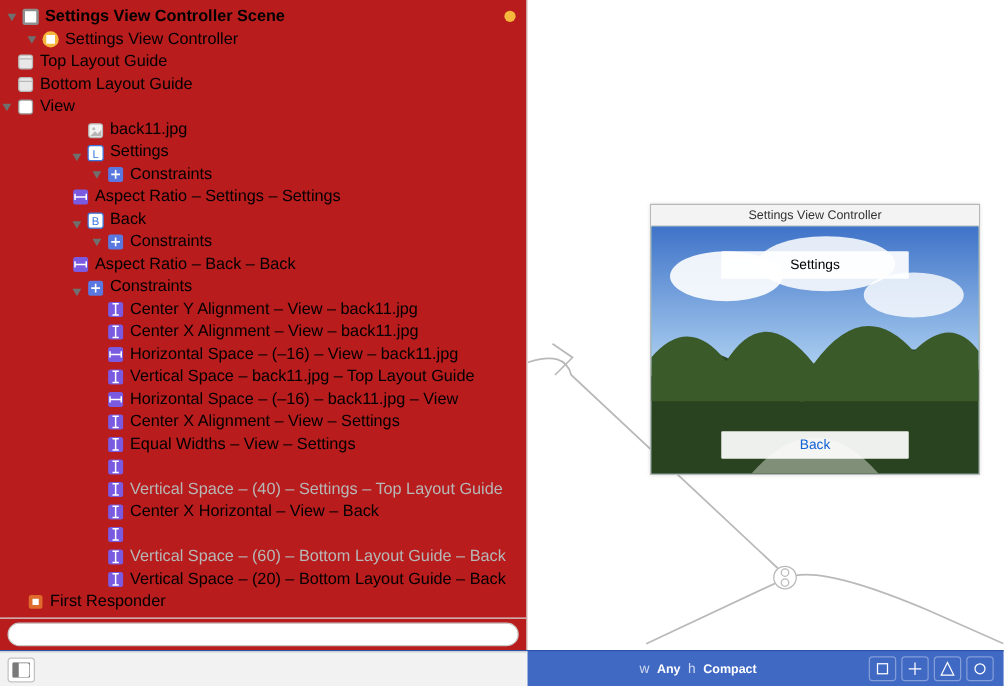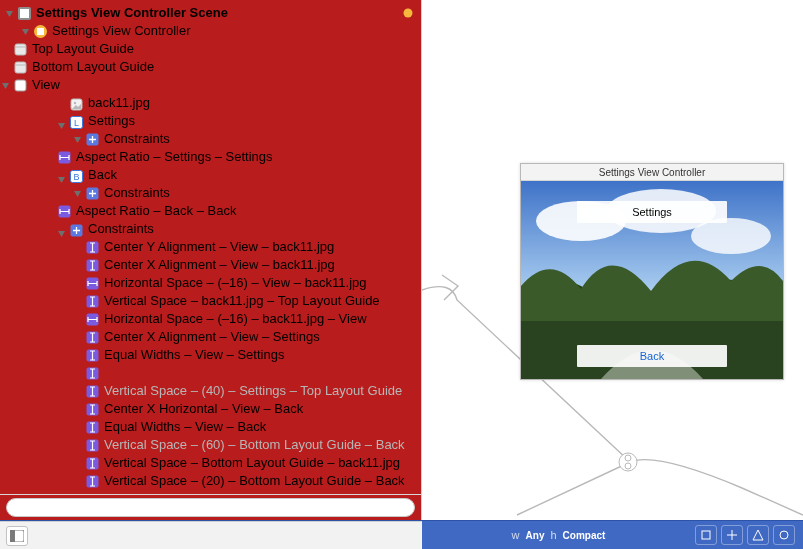--- a/index.html
+++ b/index.html
@@ -471,41 +471,30 @@
             <span class="label">Center X Horizontal – View – Back</span>
           </div>
           <div class="row i4">
             <span class="arrow"></span>
             <span class="icon">
               <svg width="15" height="15">
                 <rect x="1.5" y="1.5" width="12" height="12" rx="2" fill="#7a5ae0"></rect>
                 <path d="M7.5 3 V12 M5 3 H10 M5 12 H10" stroke="#fff" stroke-width="1.2"></path>
               </svg>
             </span>
-            <span class="label">Equal Widths – View – Back</span>
           </div>
           <div class="row i4 dim">
             <span class="arrow"></span>
             <span class="icon">
               <svg width="15" height="15">
                 <rect x="1.5" y="1.5" width="12" height="12" rx="2" fill="#7a5ae0"></rect>
                 <path d="M7.5 3 V12 M5 3 H10 M5 12 H10" stroke="#fff" stroke-width="1.2"></path>
               </svg>
             </span>
             <span class="label">Vertical Space – (60) – Bottom Layout Guide – Back</span>
-          </div>
-          <div class="row i4">
-            <span class="arrow"></span>
-            <span class="icon">
-              <svg width="15" height="15">
-                <rect x="1.5" y="1.5" width="12" height="12" rx="2" fill="#7a5ae0"></rect>
-                <path d="M7.5 3 V12 M5 3 H10 M5 12 H10" stroke="#fff" stroke-width="1.2"></path>
-              </svg>
-            </span>
-            <span class="label">Vertical Space – Bottom Layout Guide – back11.jpg</span>
           </div>
           <div class="row i4">
             <span class="arrow"></span>
             <span class="icon">
               <svg width="15" height="15">
                 <rect x="1.5" y="1.5" width="12" height="12" rx="2" fill="#7a5ae0"></rect>
                 <path d="M7.5 3 V12 M5 3 H10 M5 12 H10" stroke="#fff" stroke-width="1.2"></path>
               </svg>
             </span>
             <span class="label">Vertical Space – (20) – Bottom Layout Guide – Back</span>

